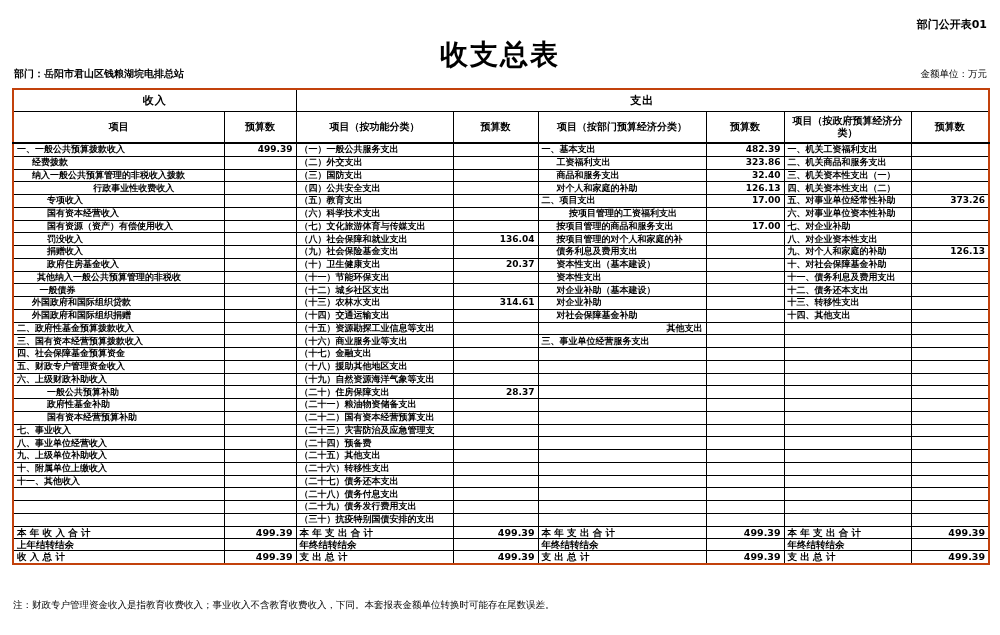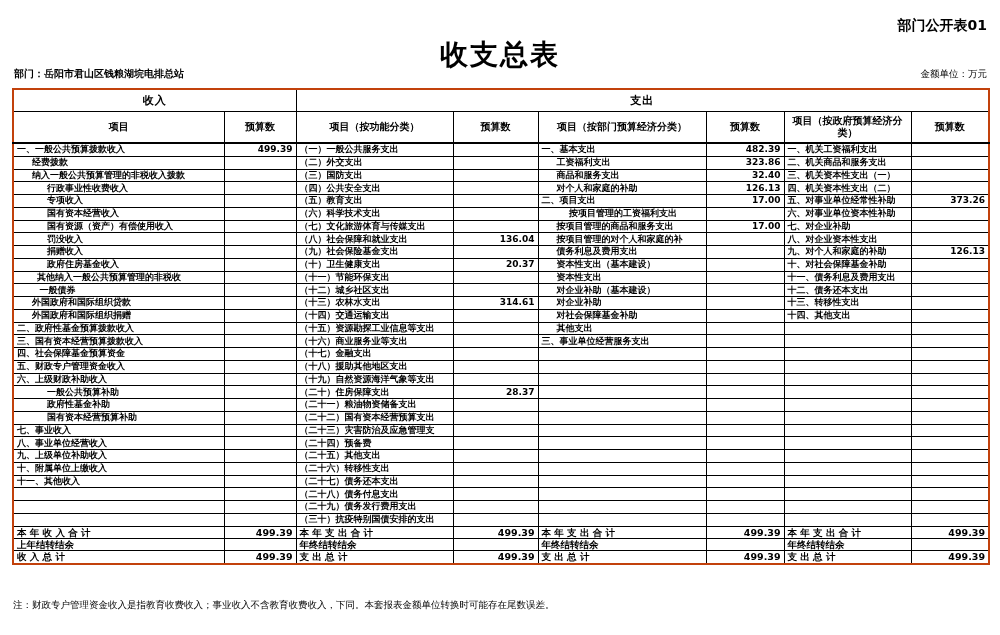--- a/index.html
+++ b/index.html
@@ -1,19 +1,19 @@
 <!DOCTYPE html>
 <html><head>
 <meta charset="utf-8">
 <style>
   html,body { margin:0; padding:0; background:#ffffff; }
   body { width:1000px; height:635px; overflow:hidden;
          font-family:"DejaVu Sans","Liberation Sans",sans-serif; color:#000; }
   .page { position:relative; width:1000px; height:635px; background:#fff; }
-  .sheet-code { position:absolute; top:17px; right:13px; font-size:14px; font-weight:bold; }
+  .sheet-code { position:absolute; top:17px; right:13px; font-size:11px; font-weight:bold; }
   .title { position:absolute; top:36px; left:0; width:100%; text-align:center;
            font-size:28px; font-weight:bold; letter-spacing:2px; margin:0; }
   .meta-row { position:absolute; top:67px; left:12px; right:12px; height:14px; }
   .dept { position:absolute; left:2px; top:0; font-size:10px; font-weight:bold; }
   .unit { position:absolute; right:1px; top:1px; font-size:9.5px; }
   table.budget { position:absolute; top:88px; left:12px; width:976px;
                  border-collapse:collapse; table-layout:fixed;
                  border:2px solid #c2410c; }
   .budget th, .budget td { border:1px solid #000; padding:0 3px; overflow:hidden;
                            white-space:nowrap; font-weight:bold; vertical-align:middle; }
@@ -87,21 +87,21 @@
           <td class="label" style="padding-left: 18px;">纳入一般公共预算管理的非税收入拨款</td>
           <td class="val"></td>
           <td class="label">（三）国防支出</td>
           <td class="val"></td>
           <td class="label" style="padding-left: 18px;">商品和服务支出</td>
           <td class="val">32.40</td>
           <td class="label">三、机关资本性支出（一）</td>
           <td class="val"></td>
         </tr>
         <tr>
-          <td class="label" style="padding-left: 33px;">行政事业性收费收入</td>
+          <td class="label" style="padding-left: 33px; text-align: center;">行政事业性收费收入</td>
           <td class="val"></td>
           <td class="label">（四）公共安全支出</td>
           <td class="val"></td>
           <td class="label" style="padding-left: 18px;">对个人和家庭的补助</td>
           <td class="val">126.13</td>
           <td class="label">四、机关资本性支出（二）</td>
           <td class="val"></td>
         </tr>
         <tr>
           <td class="label" style="padding-left: 33px;">专项收入</td>
@@ -201,21 +201,21 @@
           <td class="label" style="padding-left: 18px;">对社会保障基金补助</td>
           <td class="val"></td>
           <td class="label">十四、其他支出</td>
           <td class="val"></td>
         </tr>
         <tr>
           <td class="label">二、政府性基金预算拨款收入</td>
           <td class="val"></td>
           <td class="label">（十五）资源勘探工业信息等支出</td>
           <td class="val"></td>
-          <td class="label" style="padding-left: 18px;">其他支出</td>
+          <td class="label" style="padding-left: 35px; text-align: right;">其他支出</td>
           <td class="val"></td>
           <td class="label"></td>
           <td class="val"></td>
         </tr>
         <tr>
           <td class="label">三、国有资本经营预算拨款收入</td>
           <td class="val"></td>
           <td class="label">（十六）商业服务业等支出</td>
           <td class="val"></td>
           <td class="label">三、事业单位经营服务支出</td>

